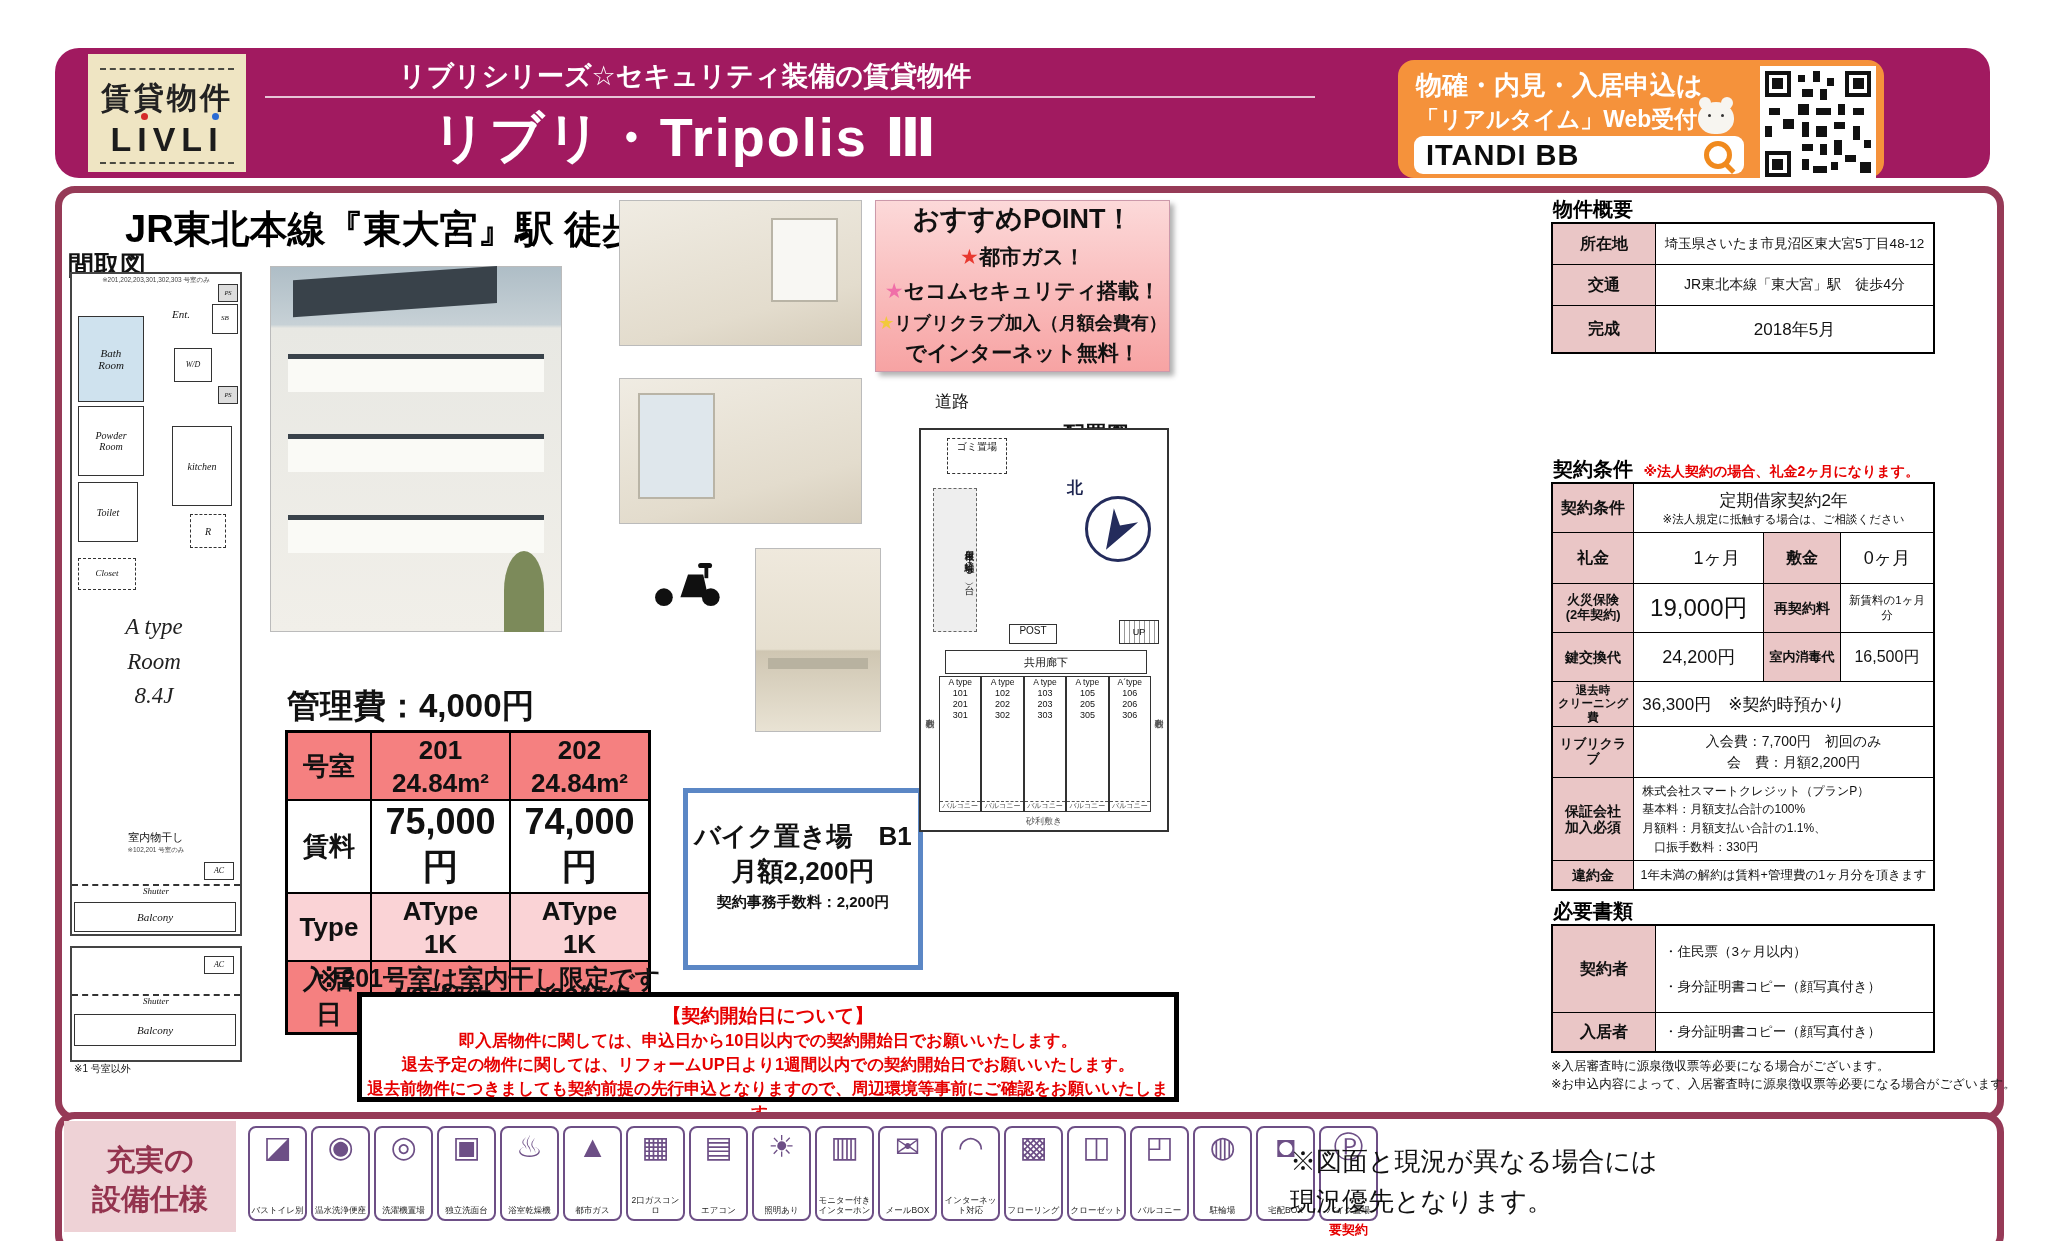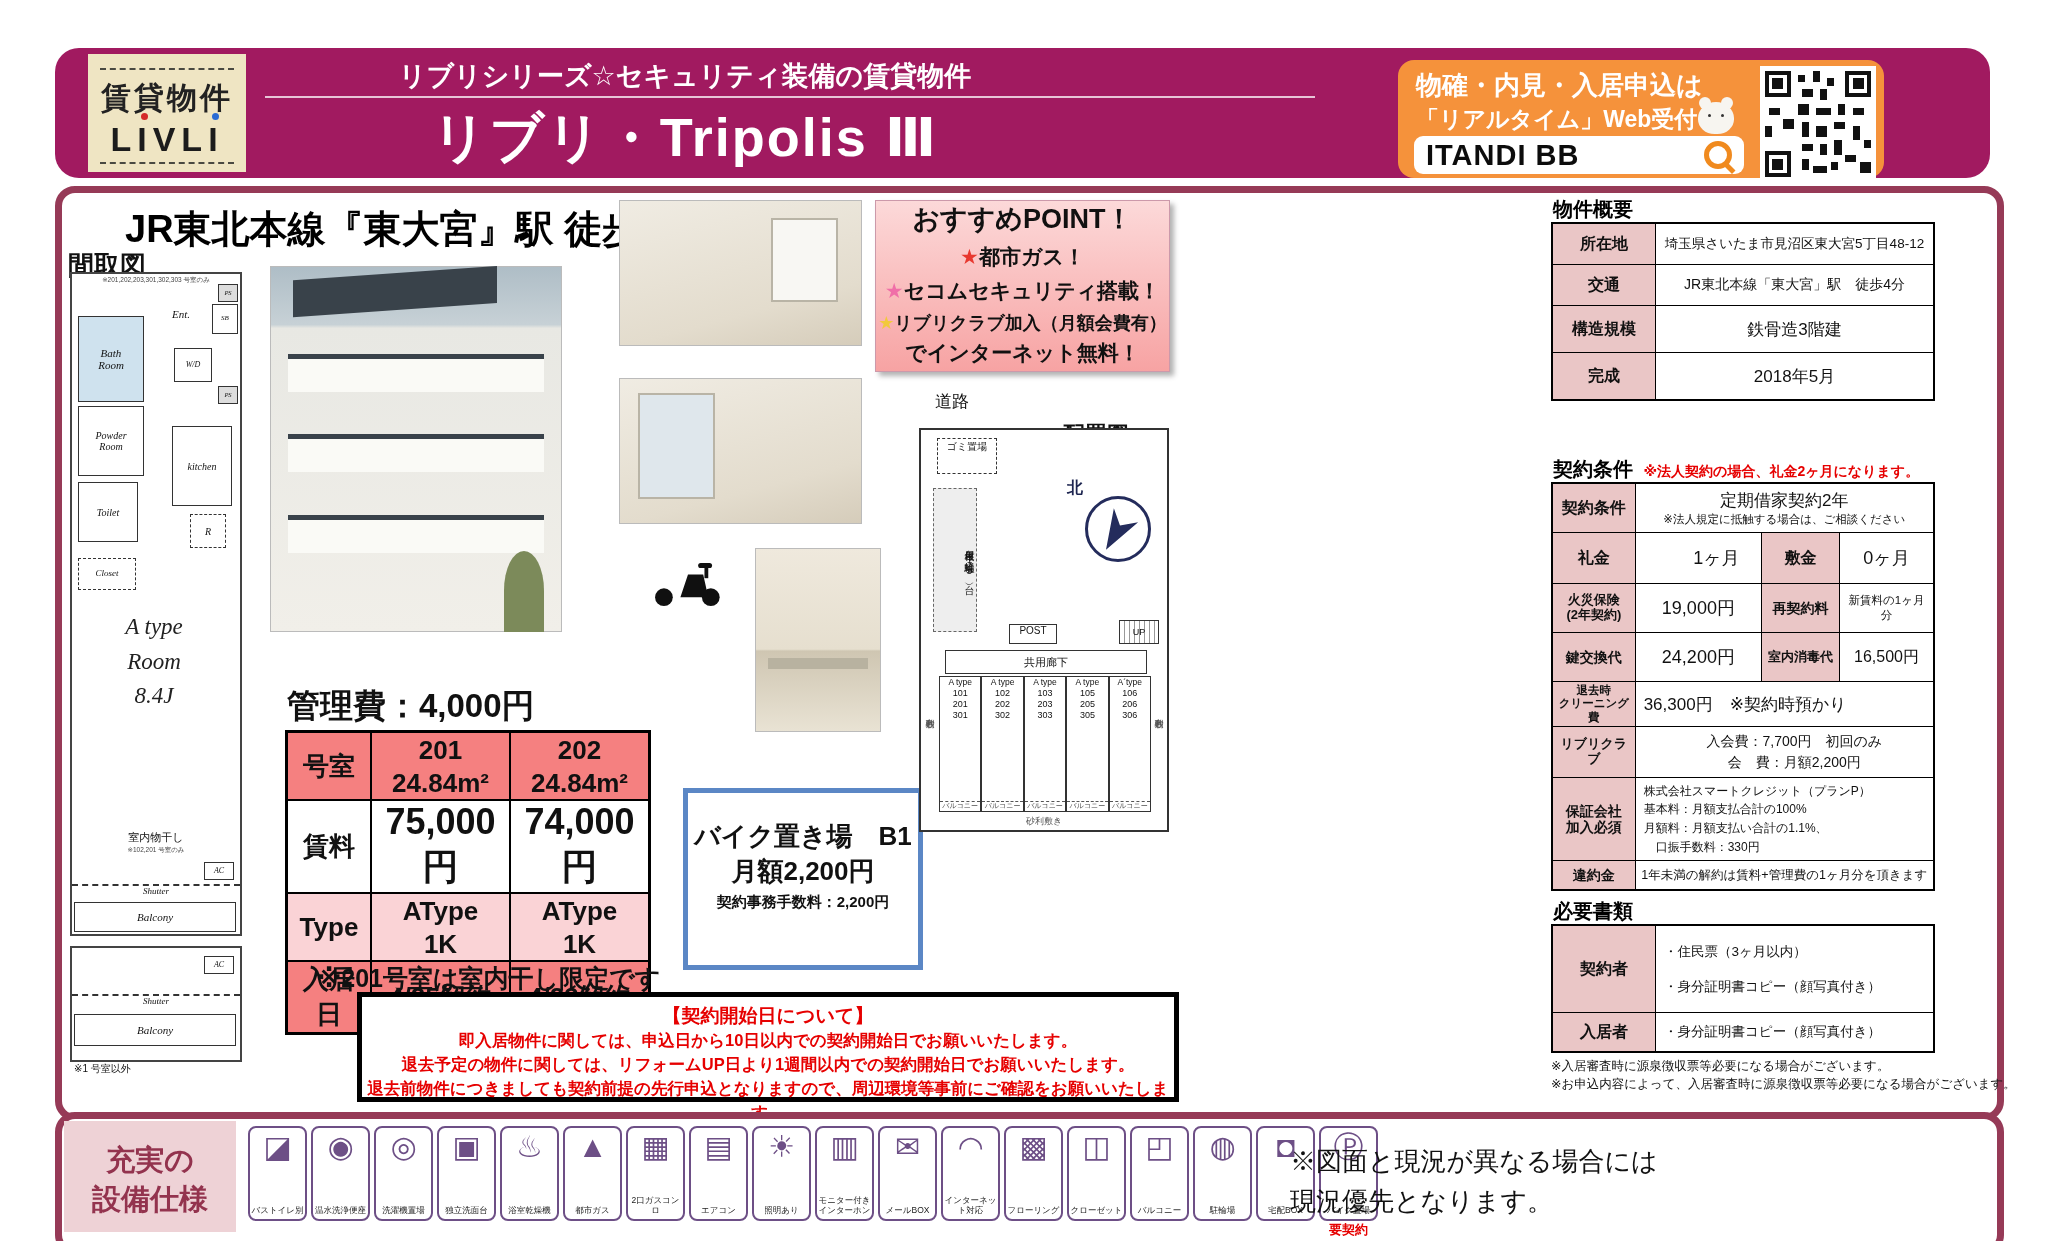--- a/index.html
+++ b/index.html
@@ -276,21 +276,21 @@
     <div class="b" style="font-size:21px;margin-top:6px;"><span class="star-red">★</span><span>都市ガス！</span></div>
     <div class="b" style="font-size:21px;margin-top:6px;"><span class="star-pink">★</span><span>セコムセキュリティ搭載！</span></div>
     <div class="b" style="font-size:18px;margin-top:6px;"><span class="star-yellow">★</span><span>リブリクラブ加入（月額会費有）</span></div>
     <div class="b" style="font-size:21px;margin-top:4px;">でインターネット無料！</div>
   </div>
 
   <div class="abs" style="left:905px;top:388px;width:270px;height:460px;">
     <div class="abs" style="left:30px;top:2px;font-size:17px;">道路</div>
     <div class="abs b" style="left:158px;top:32px;font-size:22px;">配置図</div>
     <div class="abs sp-lot" style="left:14px;top:40px;width:246px;height:400px;">
-      <div class="abs ctr" style="left:16px;top:8px;width:58px;height:32px;border:1px dashed #333;font-size:10px;line-height:1.2;padding-top:2px;">ゴミ置場</div>
+      <div class="abs ctr" style="left:26px;top:8px;width:58px;height:32px;border:1px dashed #333;font-size:10px;line-height:1.2;padding-top:2px;">ゴミ置場</div>
       <div class="abs vtxt ctr" style="left:12px;top:58px;width:42px;height:142px;border:1px dashed #666;background:#eee;font-size:10px;">屋根付き駐輪場（15台）</div>
       <div class="abs" style="left:146px;top:48px;width:84px;height:84px;">
         <span class="abs b" style="left:0;top:0;font-size:16px;color:#1d2550;">北</span>
         <div class="abs" style="right:0;bottom:0;width:60px;height:60px;border:3px solid #242c5c;border-radius:50%;">
           <svg width="60" height="60" viewBox="0 0 60 60" style="transform:rotate(210deg);">
             <polygon points="30,6 16,46 30,34 44,46" fill="#242c5c"></polygon>
           </svg>
         </div>
       </div>
       <div class="abs ctr" style="left:88px;top:194px;width:46px;height:18px;border:1px solid #333;font-size:10px;">POST</div>
@@ -344,24 +344,20 @@
     <tbody>
         <tr>
       <td class="lab" style="width:94px;height:38px;">所在地</td>
       <td class="val" style="font-size:13.5px;">埼玉県さいたま市見沼区東大宮5丁目48-12</td>
     </tr>
     <tr>
       <td class="lab" style="height:38px;">交通</td>
       <td class="val" style="font-size:14px;">JR東北本線「東大宮」駅　徒歩4分</td>
     </tr>
     <tr>
-      <td class="lab" style="height:44px;">構造規模</td>
-      <td class="val" style="font-size:17px;">鉄骨造3階建</td>
-    </tr>
-    <tr>
       <td class="lab" style="height:44px;">完成</td>
       <td class="val" style="font-size:17px;">2018年5月</td>
     </tr>
   </tbody>
     </table>
 
   <div class="abs" style="left:1553px;top:456px;">
     <span class="rh">契約条件</span>
     <span class="rednote" style="margin-left:6px;">※法人契約の場合、礼金2ヶ月になります。</span>
   </div>
@@ -376,21 +372,21 @@
     </tr>
     <tr>
       <td class="lab" style="height:48px;">礼金</td>
       <td class="val" style="width:104px;font-size:18px;padding-left:40px;">1ヶ月</td>
       <td class="lab" style="width:88px;">敷金</td>
       <td class="val" style="width:98px;font-size:18px;">0ヶ月</td>
     </tr>
     <tr>
       <td class="lab pre" style="height:46px;font-size:13px;">火災保険
 (2年契約)</td>
-      <td class="val" style="font-size:18px;">19,000円</td>
+      <td class="val" style="font-size:24px;">19,000円</td>
       <td class="lab" style="font-size:14px;">再契約料</td>
       <td class="val" style="font-size:11.5px;">新賃料の1ヶ月分</td>
     </tr>
     <tr>
       <td class="lab" style="height:46px;font-size:14px;">鍵交換代</td>
       <td class="val" style="font-size:18px;">24,200円</td>
       <td class="lab" style="font-size:13px;">室内消毒代</td>
       <td class="val" style="font-size:16px;">16,500円</td>
     </tr>
     <tr>

